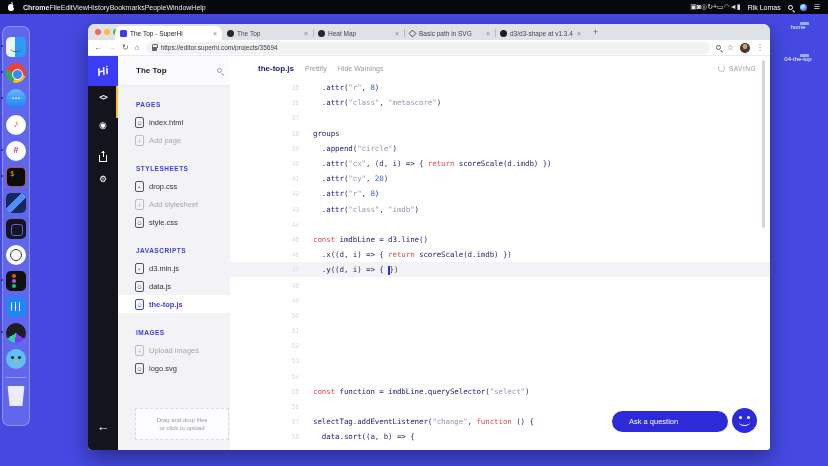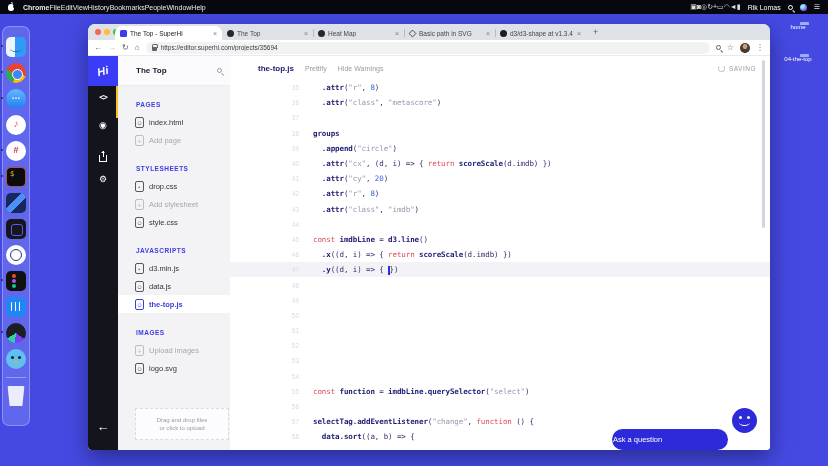--- a/index.html
+++ b/index.html
@@ -133,29 +133,29 @@
   .cpfile{margin-left:28px;font-size:8px;font-weight:bold;color:#1b1b6e}
   .cpaction{margin-left:11px;font-size:7px;color:#9a9aa6}
   .cpsave{margin-left:auto;margin-right:14px;display:flex;align-items:center;gap:4px;font-size:6.5px;color:#9a9aa6;letter-spacing:.5px}
   .spin{width:7px;height:7px;border:1.5px solid #c6c6ce;border-top-color:transparent;border-radius:50%}
   .codebody{position:relative}
   .cl{display:flex;height:15.2px;align-items:center}
   .cl.active{background:#f3f3f7}
   .gut{flex:0 0 79px;padding-right:10px;text-align:right;font-size:6.5px;color:#dadae2}
   .ct{font-family:"DejaVu Sans Mono",monospace;font-size:7.5px;white-space:pre;padding-left:4px;letter-spacing:-.1px}
   .tk-p{color:#2e2e6e}
-  .tk-m{color:#1b1b72;font-weight:bold}
+  .tk-m{color:#1b1b72;font-weight:normal}
   .tk-s{color:#9696ae}
   .tk-k{color:#dc4a55}
   .tk-n{color:#3f64dd}
   .cursor{display:inline-block;width:1.5px;height:9px;background:#2f2fe0;vertical-align:middle}
   .vscroll{position:absolute;right:5px;top:4px;width:3px;height:168px;background:#d4d4dc;border-radius:2px}
 
   
-  .askpill{position:absolute;left:612px;top:429px;width:116px;height:21px;border-radius:11px;background:#2d2ada;color:#fff;font-size:7.5px;line-height:21px;padding-left:1px;z-index:20}
+  .askpill{position:absolute;left:612px;top:411px;width:116px;height:21px;border-radius:11px;background:#2d2ada;color:#fff;font-size:7.5px;line-height:21px;padding-left:17px;z-index:20}
   .smiley{position:absolute;left:732px;top:408px;width:25px;height:25px;border-radius:50%;background:#2d2ada;z-index:20}
   .smiley::before{content:"";position:absolute;left:7px;top:8px;width:3px;height:3px;border-radius:50%;background:#fff;box-shadow:8px 0 0 #fff}
   .smiley::after{content:"";position:absolute;left:7px;top:11px;width:11px;height:6px;border-bottom:1.5px solid #fff;border-radius:50%}
 </style>
 </head>
 <body>
 
 <div class="menubar">
   <span class="apple"></span>
   <span><span class="mitem bold">Chrome</span><span class="mitem">File</span><span class="mitem">Edit</span><span class="mitem">View</span><span class="mitem">History</span><span class="mitem">Bookmarks</span><span class="mitem">People</span><span class="mitem">Window</span><span class="mitem">Help</span></span>

